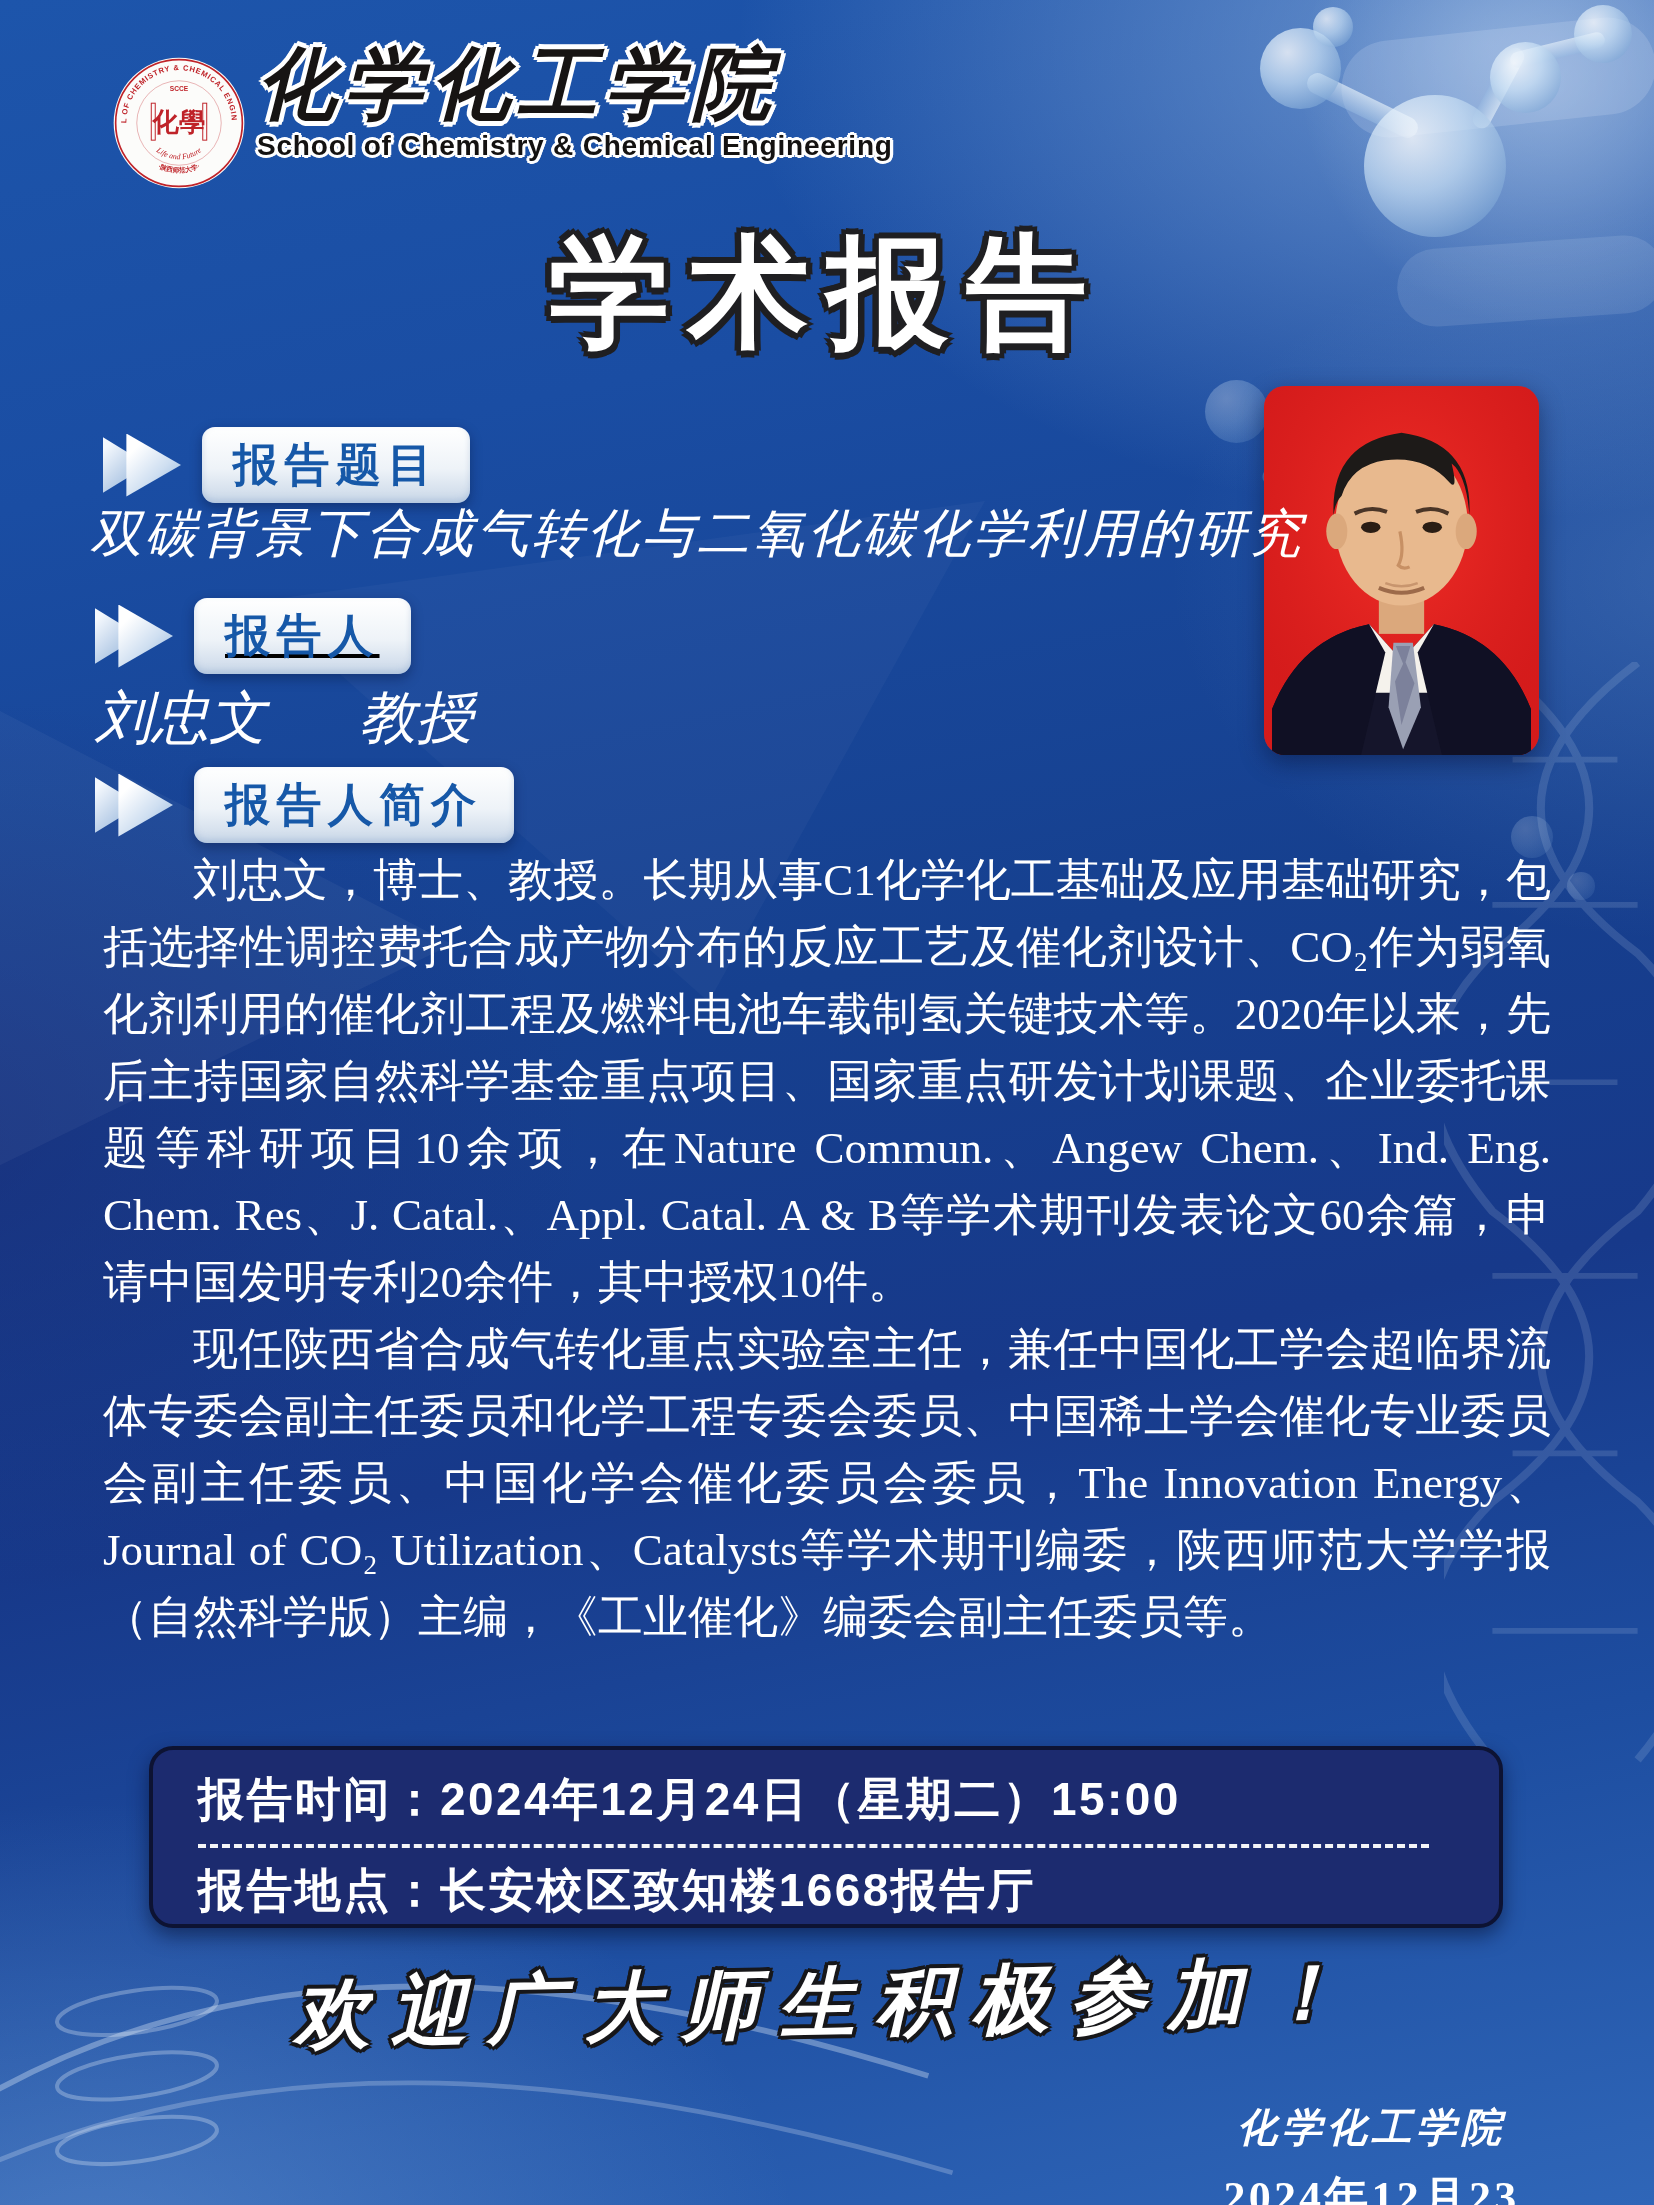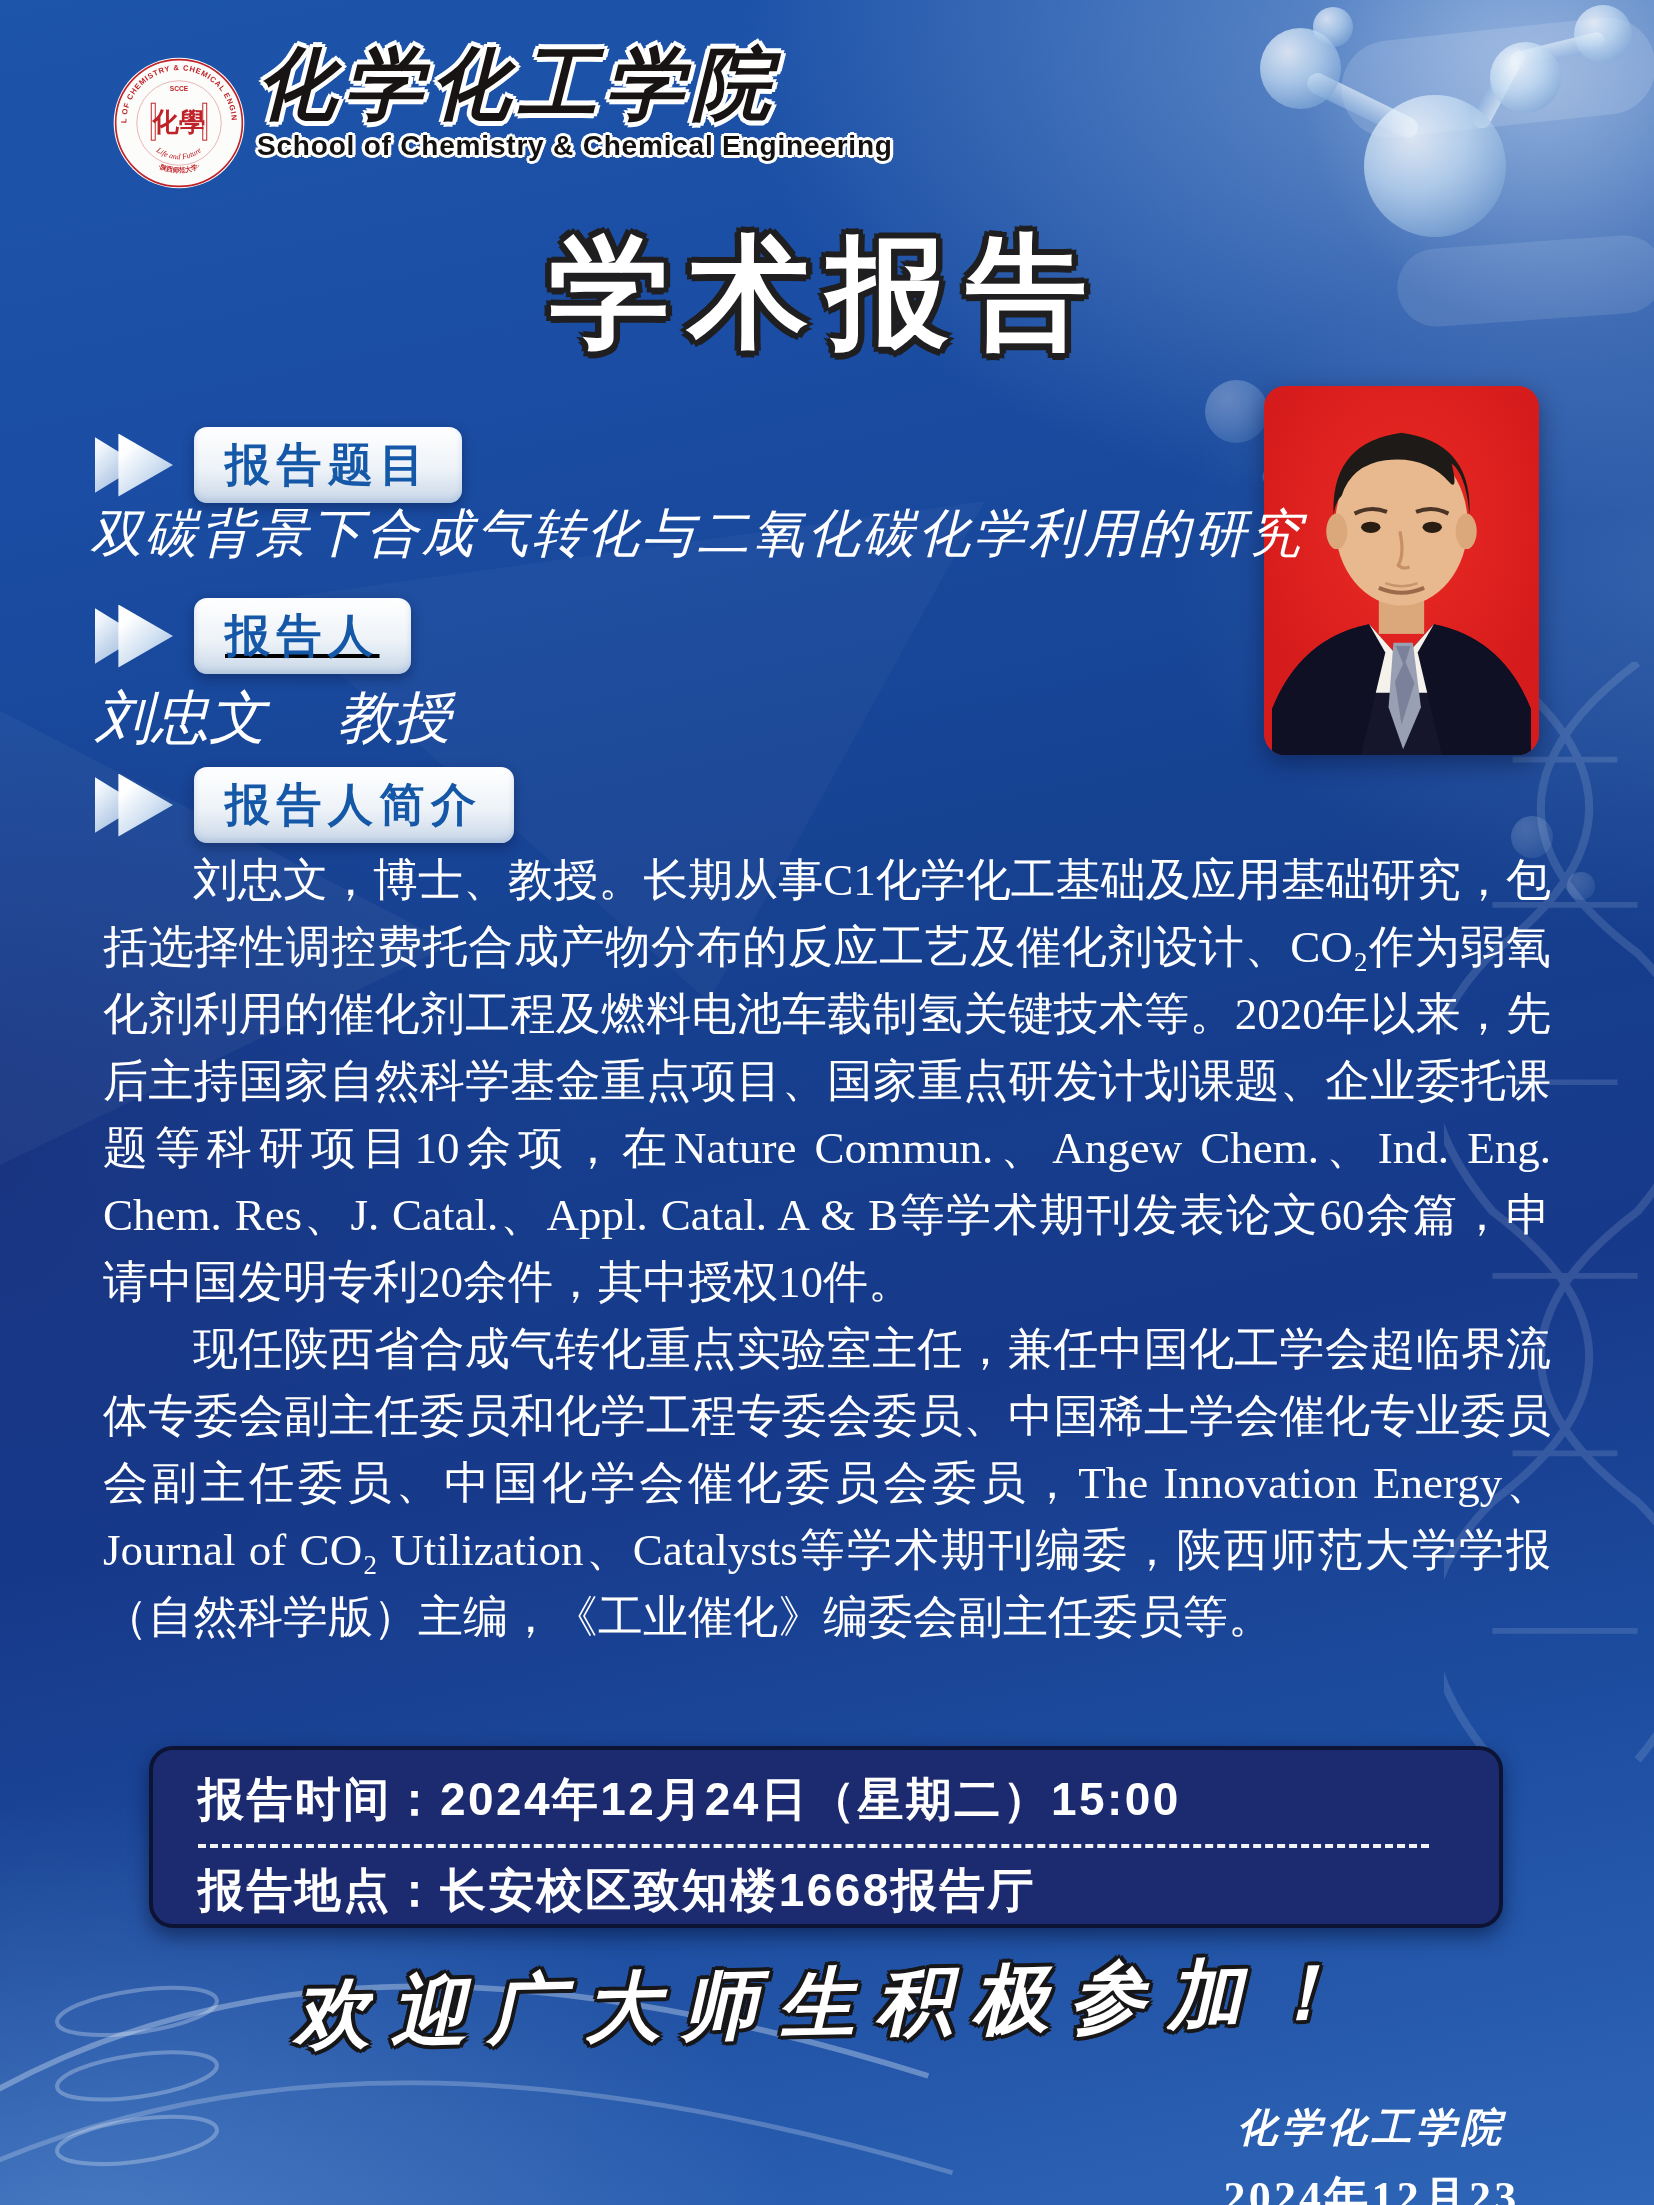--- a/index.html
+++ b/index.html
@@ -36,36 +36,36 @@
     text-shadow:-3.2px 0 0 #fff,3.2px 0 0 #fff,0 -3.2px 0 #fff,0 3.2px 0 #fff,-2.4px -2.4px 0 #fff,2.4px -2.4px 0 #fff,-2.4px 2.4px 0 #fff,2.4px 2.4px 0 #fff;
   }
   
   .main-title{
     position:absolute;left:0;top:212px;width:100%;text-align:center;
     font-size:121px;font-weight:700;color:#ffffff;letter-spacing:18px;
     text-shadow:-6.5px 0 0 #1f1f22,6.5px 0 0 #1f1f22,0 -6.5px 0 #1f1f22,0 6.5px 0 #1f1f22,-4.8px -4.8px 0 #1f1f22,4.8px -4.8px 0 #1f1f22,-4.8px 4.8px 0 #1f1f22,4.8px 4.8px 0 #1f1f22;
   }
   
   .label-row{position:absolute;display:flex;align-items:center;gap:21px;}
-  .row-topic{left:95px;top:427px;border-radius:16px;}
+  .row-topic{left:103px;top:427px;border-radius:16px;}
   .row-speaker{left:95px;top:598px;text-decoration:underline;}
   .row-bio{left:95px;top:767px;}
   .darrow{position:relative;width:78px;height:63px;flex:0 0 auto;}
   .darrow .t1,.darrow .t2{position:absolute;top:0;height:100%;}
   .darrow .t1{left:0;width:58%;background:linear-gradient(135deg,#f4f8fd 15%,#a9c3e2 70%,#7fa6d4);clip-path:polygon(0 6%,100% 50%,0 94%);}
   .darrow .t2{left:30%;width:70%;background:linear-gradient(135deg,#ffffff 20%,#cfdff1 60%,#8db2dc);clip-path:polygon(0 0,100% 50%,0 100%);}
   .pill{
     background:linear-gradient(180deg,#ffffff 0%,#eef3f8 55%,#c9d7e8 100%);
     border-radius:13px;padding:8px 31px;box-shadow:0 4.8px 11.3px rgba(5,15,50,.35), inset 0 -3.2px 6.5px rgba(130,160,200,.35);
     color:#1658a8;font-size:45px;font-weight:700;letter-spacing:6.5px;white-space:nowrap;
   }
   
   .callig{font-family:"Liberation Serif","DejaVu Serif",serif;font-style:italic;font-weight:400;color:#ffffff;}
   .topic-line{position:absolute;left:90px;top:499px;font-size:52px;letter-spacing:3.2px;white-space:nowrap;}
-  .speaker-line{position:absolute;left:95px;top:680px;display:flex;gap:71px;font-size:57px;align-items:flex-end;}
+  .speaker-line{position:absolute;left:95px;top:680px;display:flex;gap:93px;font-size:57px;align-items:flex-end;}
   
   .photo{position:absolute;left:1264px;top:386px;width:275px;height:369px;border-radius:21px;overflow:hidden;box-shadow:0 8px 24px rgba(4,12,45,.45);}
   
   .bio{
     position:absolute;left:103px;top:847px;width:1448px;
     font-family:"Liberation Serif","DejaVu Serif",serif;
     font-size:45px;line-height:67px;color:#ffffff;text-align:justify;
   }
   .bio p{margin:0;text-indent:2em;}
   

